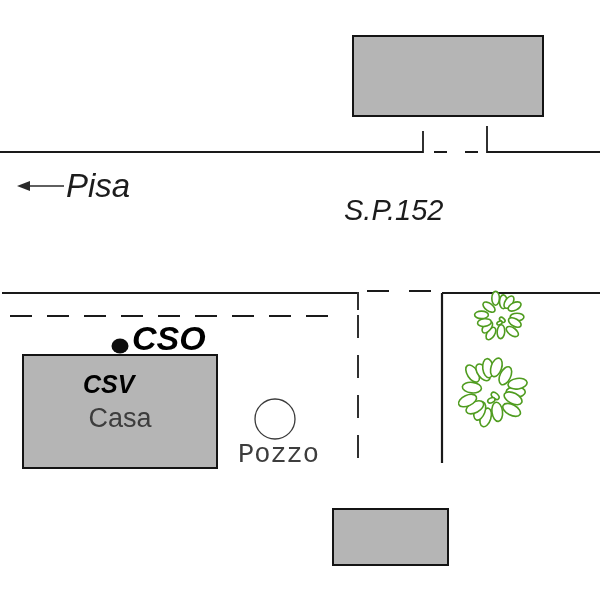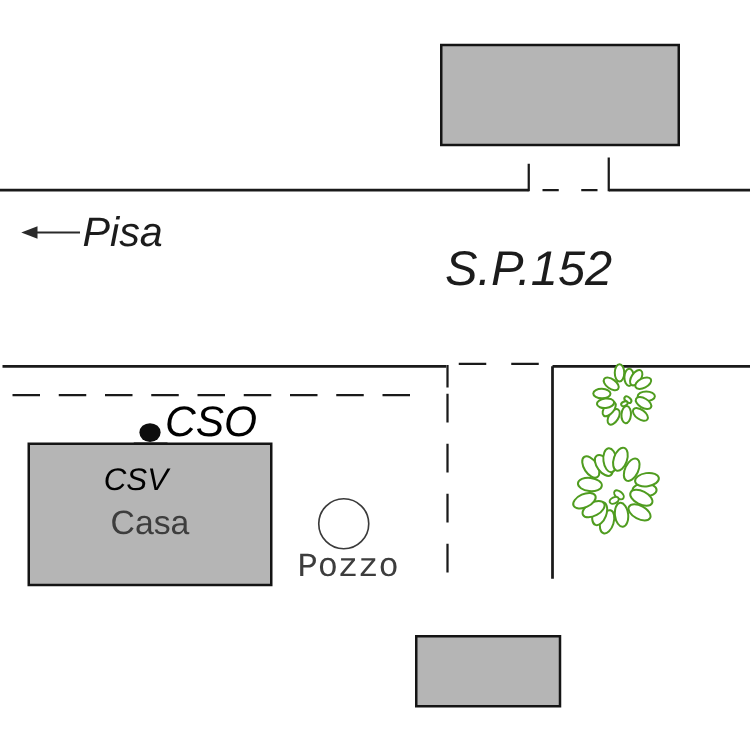--- a/index.html
+++ b/index.html
@@ -10,21 +10,21 @@
     --ink-soft:#3d3d3d;
   }
   html,body{margin:0;padding:0;}
   body{
     width:600px;height:600px;position:relative;background:#ffffff;
     font-family:"Liberation Sans", sans-serif;overflow:hidden;
   }
   #map-canvas{position:absolute;left:0;top:0;}
   .lbl{position:absolute;white-space:nowrap;}
   .lbl-italic{font-style:italic;color:var(--ink);}
-  .lbl-bolditalic{font-style:italic;font-weight:normal;color:#000;}
+  .lbl-bolditalic{font-style:italic;font-weight:bold;color:#000;}
   .lbl-plain{color:var(--ink-soft);}
   .road{stroke:var(--line);stroke-width:2.2;fill:none;}
   .thinline{stroke:var(--line);stroke-width:1.8;fill:none;}
   .dashline{stroke:var(--line);stroke-width:1.8;fill:none;}
   .grayrect{fill:var(--fill-gray);stroke:#141414;stroke-width:2;}
   .blackshape{fill:#0d0d0d;stroke:none;}
   .well{fill:#ffffff;stroke:#3a3a3a;stroke-width:1.3;}
   .leaf{fill:#ffffff;stroke:var(--veg);stroke-width:1.6;}
   .arrowline{stroke:#2a2a2a;stroke-width:1.6;}
   .arrowhead{fill:#2a2a2a;}
@@ -101,21 +101,21 @@
       <ellipse cx="517.5712680740991" cy="383.7216272155667" rx="9.6" ry="5.28" transform="rotate(351.94767180765007 517.5712680740991 383.7216272155667)" class="leaf"></ellipse>
       <ellipse cx="495.2" cy="395.84" rx="4.48" ry="2.72" transform="rotate(40 495.2 395.84)" class="leaf"></ellipse>
       <ellipse cx="491.36" cy="400.32" rx="3.84" ry="2.4" transform="rotate(-25 491.36 400.32)" class="leaf"></ellipse>
     </g>
 
   <rect class="grayrect" x="333" y="509" width="115" height="56"></rect>
 </svg>
 
 <div class="lbl lbl-italic" style="left:66px;top:167px;font-size:33px;">Pisa</div>
 
-<div class="lbl lbl-italic" style="left:356px;top:194px;font-size:39px;">S.P.152</div>
+<div class="lbl lbl-italic" style="left:344px;top:194px;font-size:29px;">S.P.152</div>
 
 <div class="lbl lbl-bolditalic" style="left:132px;top:319px;font-size:34px;">CSO</div>
 
 <div class="lbl lbl-bolditalic" style="left:83px;top:370px;font-size:25px;">CSV</div>
 
 <div id="casa-name">
   <div>Casa</div>
 </div>
 
 <div class="lbl lbl-plain" style="left:238px;top:440px;font-size:27px;font-family:Liberation Mono, monospace;">Pozzo</div>

